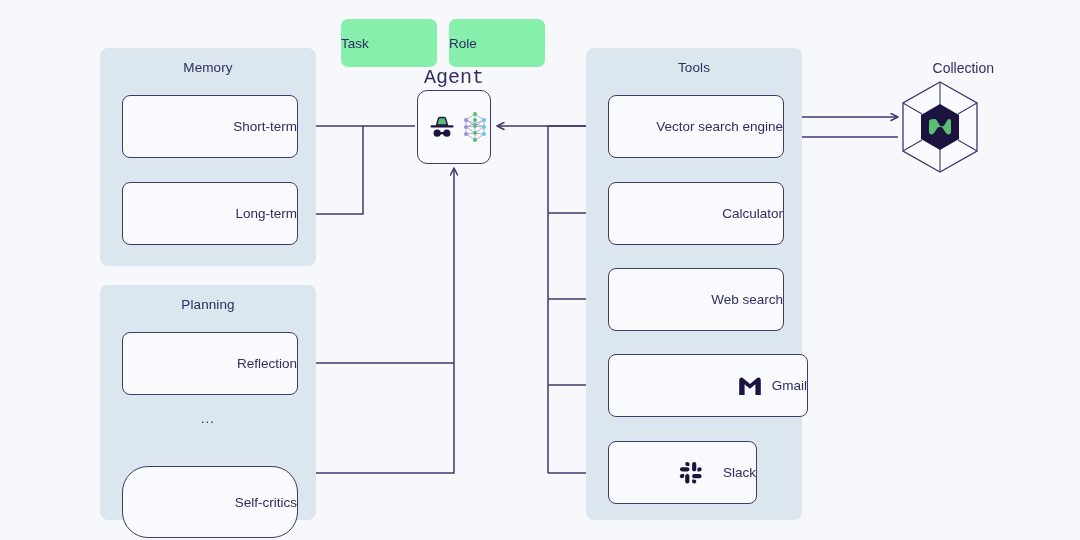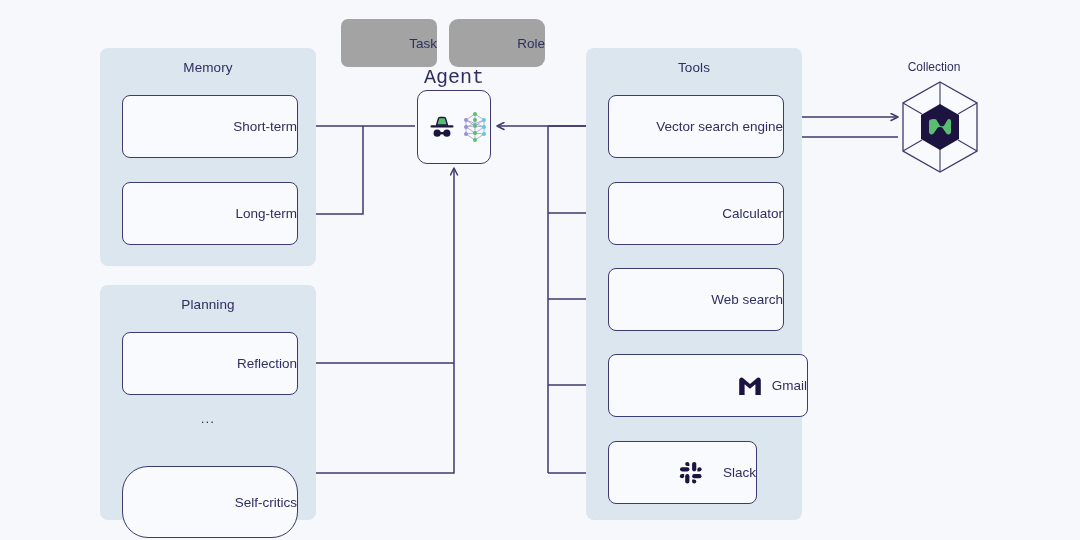--- a/index.html
+++ b/index.html
@@ -45,39 +45,40 @@
     display: flex;
     align-items: center;
     justify-content: flex-end;
     gap: 9px;
     font-size: 13.5px;
     color: #2f2e5e;
   }
   .chip {
     position: absolute;
     box-sizing: border-box;
-    background: #a3a3a3;
+    background: #86efac;
     border-radius: 7px;
     display: flex;
     align-items: center;
-    justify-content: flex-end;
+    justify-content: flex-start;
     font-size: 13.5px;
     color: #2f2e5e;
   }
   .free-label {
     position: absolute;
     text-align: center;
     color: #2f2e5e;
   }
   #agent-label {
     font-size: 20px;
     font-family: Liberation Mono, monospace;
   }
   #collection-label {
-    font-size: 12px;
+    font-size: 14px;
+    text-align: right;
   }
   .ellipsis {
     position: absolute;
     width: 100%;
     left: 0;
     text-align: center;
     font-size: 13.5px;
     color: #2f2e5e;
     letter-spacing: 1px;
   }
@@ -116,21 +117,21 @@
       <path d="M548,473 L605,473" marker-end="url(#arrR)"></path>
 
       <path d="M786,117 L898,117" marker-end="url(#arrR)"></path>
       <path d="M898,137 L789,137" marker-end="url(#arrR)"></path>
     </g>
   </svg>
 
   <div class="chip" style="left:341px;top:19px;width:96px;height:48px;">
     <span>Task</span>
   </div>
-  <div class="chip" style="left:449px;top:19px;width:96px;height:48px;border-radius:9px;">
+  <div class="chip" style="left:449px;top:19px;width:96px;height:48px;">
     <span>Role</span>
   </div>
 
   <div class="panel" style="left:100px;top:48px;width:216px;height:218px;">
     <div class="panel-title" style="top:12px;">Memory</div>
   </div>
   <div class="node" style="left:122px;top:95px;width:176px;height:63px;">
     <span>Short-term</span>
   </div>
   <div class="node" style="left:122px;top:182px;width:176px;height:63px;">

